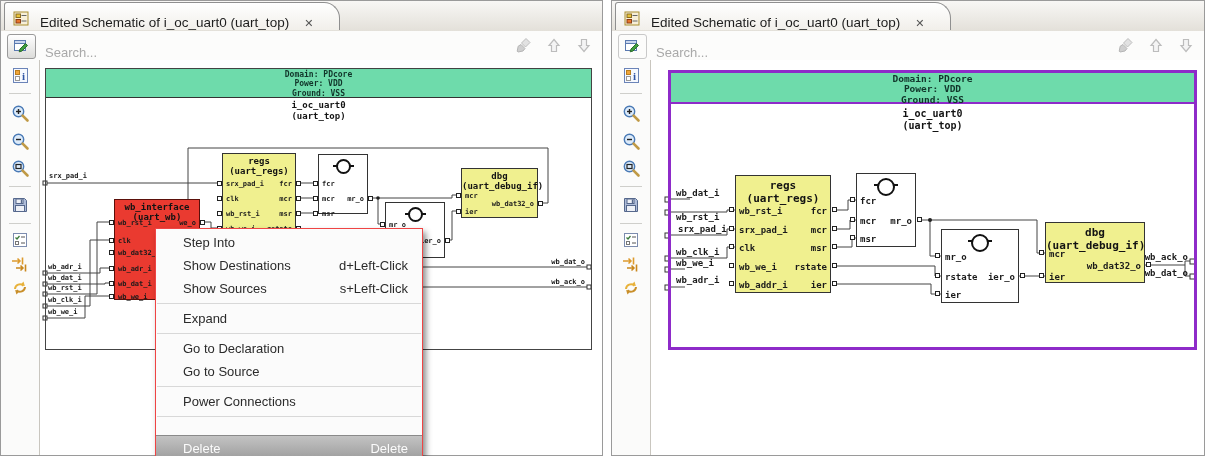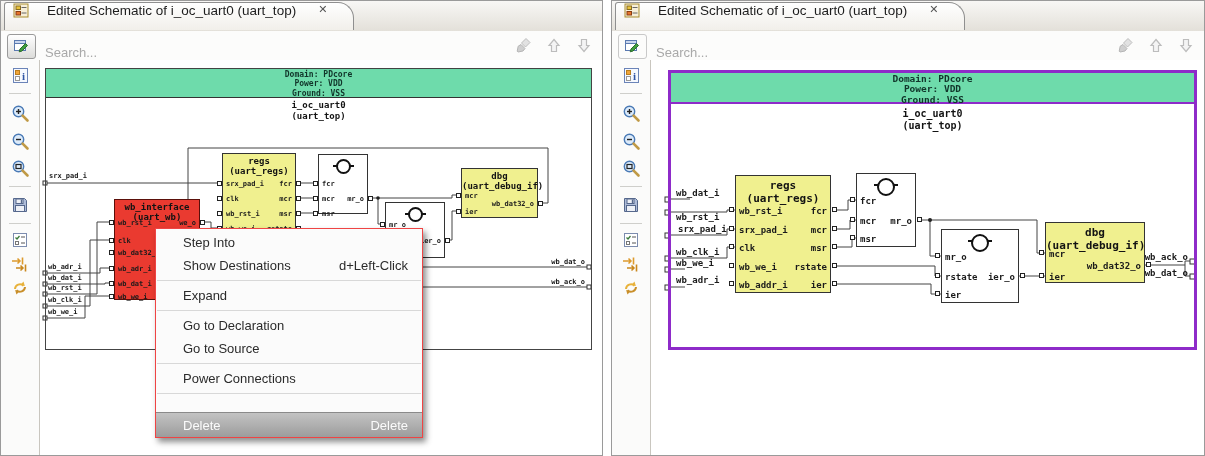--- a/index.html
+++ b/index.html
@@ -3,21 +3,21 @@
 <meta charset="utf-8">
 <style>
   html,body{margin:0;padding:0;background:#ffffff;width:1205px;height:456px;overflow:hidden;
     font-family:"Liberation Sans",sans-serif;}
   .panel{position:absolute;top:0;height:456px;background:#fff;border:1px solid #9a9a9a;box-sizing:border-box;}
   #panelL{left:0;width:603px;}
   #panelR{left:611px;width:594px;}
   
   .tabbar{position:absolute;left:0;right:0;top:0;height:30px;
     background:linear-gradient(#f8f7f5,#e3e0d9);border-bottom:1px solid #b3afa6;}
-  .tab{position:absolute;left:3px;top:1px;height:28px;display:flex;align-items:flex-start;gap:18px;
+  .tab{position:absolute;left:3px;top:1px;height:28px;display:flex;align-items:flex-end;gap:11px;
     padding:0 26px 0 8px;background:linear-gradient(#ffffff,#f1efea);
     border:1px solid #8f8f8f;border-bottom:none;border-radius:3px 16px 0 0;box-sizing:border-box;}
   .tabtitle{font-size:13.5px;color:#1d1d1d;white-space:nowrap;}
   .tabclose{font-size:11px;color:#555;margin-left:4px;cursor:default;}
   
   .toolbar{position:absolute;left:0;right:0;top:30px;height:29px;background:#fcfcfb;
     border-bottom:1px solid #c6c3bb;}
   .searchbtn{position:absolute;left:6px;top:3px;width:27px;height:23px;border:1px solid #9a9a9a;
     border-radius:3px;background:linear-gradient(#ffffff,#dcdcda);display:flex;align-items:center;justify-content:center;}
   .searchinput{position:absolute;left:42px;top:9px;width:300px;height:22px;border:none;outline:none;
@@ -495,20 +495,24 @@
 
 <div class="menu">
   <div class="mi">
     <span>Step Into</span>
     <span></span>
   </div>
   <div class="mi">
     <span>Show Destinations</span>
     <span>d+Left-Click</span>
   </div>
+  <div class="mi">
+    <span>Show Sources</span>
+    <span>s+Left-Click</span>
+  </div>
   <div class="msep"></div>
   <div class="mi">
     <span>Expand</span>
     <span></span>
   </div>
   <div class="msep"></div>
   <div class="mi">
     <span>Go to Declaration</span>
     <span></span>
   </div>

